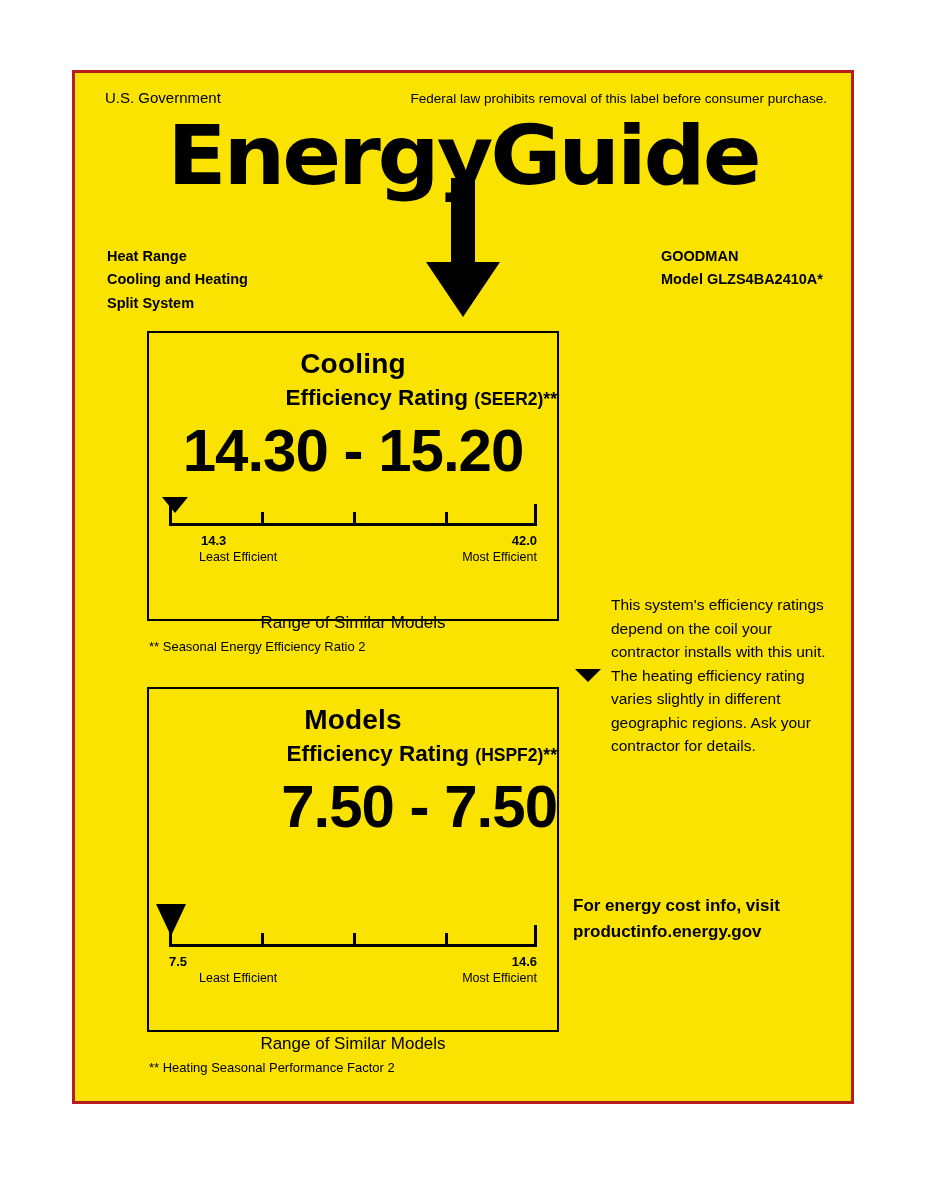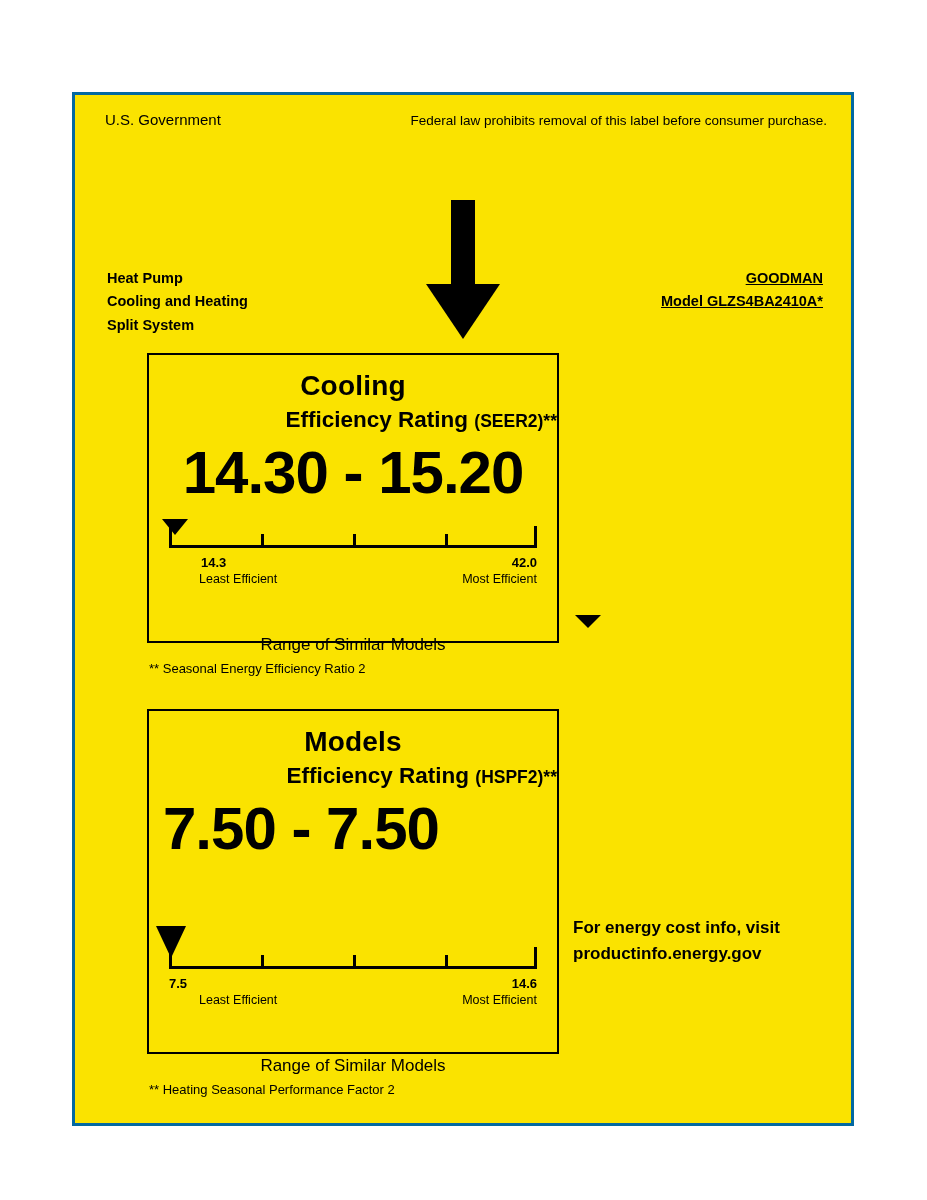--- a/index.html
+++ b/index.html
@@ -12,25 +12,25 @@
     height: 1200px;
     font-family: "Liberation Sans", sans-serif;
     color: #000;
     position: relative;
     overflow: hidden;
   }
 
   .label-card {
     position: absolute;
     left: 72px;
-    top: 92px;
+    top: 70px;
     width: 782px;
     height: 1034px;
     background: #FAE300;
-    border: 3px solid #0369a1;
+    border: 3px solid #b91c1c;
     box-sizing: border-box;
   }
 
   
   .top-row {
     position: absolute;
     left: 30px;
     top: 16px;
     width: 722px;
     display: flex;
@@ -75,25 +75,23 @@
     left: 32px;
     top: 172px;
     font-size: 14.5px;
     font-weight: bold;
     line-height: 1.62;
   }
   .product-right {
     position: absolute;
     right: 28px;
     top: 172px;
-    text-align: right;
     font-size: 14.5px;
     font-weight: bold;
     line-height: 1.62;
-    text-decoration: underline;
   }
 
   
   .rating-box {
     position: absolute;
     border: 2px solid #000;
     box-sizing: border-box;
     background: transparent;
   }
   #cooling-box { left: 72px; top: 258px; width: 412px; height: 290px; }
@@ -218,28 +216,31 @@
 </head>
 <body>
 
 <div class="label-card">
 
   <div class="top-row">
     <div class="top-left">U.S. Government</div>
     <div class="top-right">Federal law prohibits removal of this label before consumer purchase.</div>
   </div>
 
+  <div class="wordmark-wrap">
+    <span class="wordmark">EnergyGuide</span>
+  </div>
 
   <svg class="big-arrow" viewBox="0 0 78 140" xmlns="http://www.w3.org/2000/svg">
     <rect x="27" y="0" width="24" height="92" fill="#000"></rect>
     <polygon points="2,84 76,84 39,139" fill="#000"></polygon>
   </svg>
 
   <div class="product-left">
-    <div>Heat Pump</div>
+    <div>Heat Range</div>
     <div>Cooling and Heating</div>
     <div>Split System</div>
   </div>
 
   <div class="product-right">
     <div>GOODMAN</div>
     <div>Model GLZS4BA2410A*</div>
   </div>
 
   <div class="rating-box" id="cooling-box">
@@ -272,21 +273,21 @@
     <div class="range-line" style="top:280px;">Range of Similar Models</div>
     <div class="footnote-line" style="top:306px;">** Seasonal Energy Efficiency Ratio 2</div>
   </div>
 
   <div class="rating-box" id="heating-box">
     <div class="rating-title">Models</div>
     <div class="rating-sub">
       <span>Efficiency Rating</span>
       <span class="metric">(HSPF2)**</span>
     </div>
-    <div class="rating-value" style="text-align:left; padding-left:14px;">7.50 - 7.50</div>
+    <div class="rating-value" style="text-align:right; padding-left:14px;">7.50 - 7.50</div>
 
     <div class="scale-area" style="top:255px;">
       <div class="scale-marker" id="heating-marker" style="top: -40px; left: calc(0.5% - 15px); border-left-width: 15px; border-right-width: 15px; border-top-width: 32px;"></div>
       <div class="scale-line"></div>
       <div class="tick end" style="left:0;"></div>
       <div class="tick mid" style="left:25%;"></div>
       <div class="tick mid" style="left:50%;"></div>
       <div class="tick mid" style="left:75%;"></div>
       <div class="tick end" style="right:0;"></div>
 
@@ -300,20 +301,21 @@
       </div>
     </div>
 
     <div class="range-line" style="top:345px;">Range of Similar Models</div>
     <div class="footnote-line" style="top:371px;">** Heating Seasonal Performance Factor 2</div>
   </div>
 
   <div class="side-note">
     <div class="first-line">
       <span class="mini-arrow"></span>
+      <span>This system's efficiency ratings depend on the coil your contractor installs with this unit.  The heating efficiency rating varies slightly in different geographic regions. Ask your contractor for details.</span>
     </div>
   </div>
 
   <div class="cost-info">
     <div>For energy cost info, visit</div>
     <div>productinfo.energy.gov</div>
   </div>
 
 </div>
 

